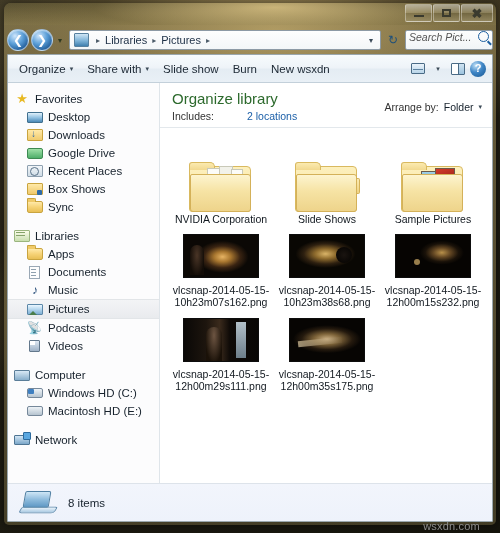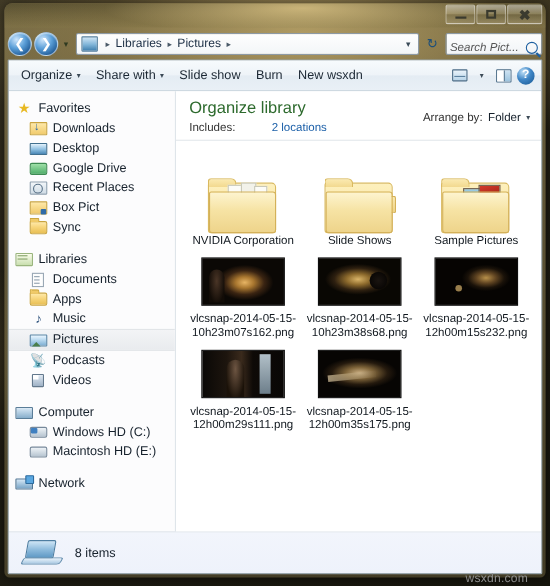--- a/index.html
+++ b/index.html
@@ -101,21 +101,21 @@
   #refreshbtn {
     width: 20px; height: 20px;
     display: flex; align-items: center; justify-content: center;
     color: #1d4f7a; font-size: 12px;
     margin: 0 2px;
   }
   #searchbox {
     width: 88px; height: 20px;
     background: linear-gradient(180deg, #fdfdfd 0%, #f1f4f7 100%);
     border: 1px solid #8d9aa5; border-radius: 2px;
-    display: flex; align-items: flex-end;
+    display: flex; align-items: flex-start;
     padding: 0 3px;
     flex: 0 0 auto;
   }
   #searchbox .ph {
     flex: 1; font-size: 10.5px; font-style: italic; color: #555;
     white-space: nowrap; overflow: hidden;
   }
   .mag {
     width: 11px; height: 11px; border: 1.6px solid #1d5fa0; border-radius: 50%;
     position: relative; flex: 0 0 auto;
@@ -522,76 +522,76 @@
 
       <div id="sidebar">
 
         <div class="nav-group">
           <div class="nav-row">
             <span class="ni ic-star">★</span>
             <span>Favorites</span>
           </div>
           <div class="nav-row child">
             <span class="ni">
+                <span class="ic-monitor" style="display:block;"></span>
+              </span>
+            <span>Desktop</span>
+          </div>
+          <div class="nav-row child">
+            <span class="ni">
                 <span class="ic-dl" style="display:block;"></span>
               </span>
             <span>Downloads</span>
           </div>
           <div class="nav-row child">
             <span class="ni">
-                <span class="ic-monitor" style="display:block;"></span>
-              </span>
-            <span>Desktop</span>
-          </div>
-          <div class="nav-row child">
-            <span class="ni">
                 <span class="ic-gdrive" style="display:block;"></span>
               </span>
             <span>Google Drive</span>
           </div>
           <div class="nav-row child">
             <span class="ni">
                 <span class="ic-recent" style="display:block;"></span>
               </span>
             <span>Recent Places</span>
           </div>
           <div class="nav-row child">
             <span class="ni">
                 <span class="ic-box" style="display:block;"></span>
               </span>
-            <span>Box Pict</span>
+            <span>Box Shows</span>
           </div>
           <div class="nav-row child">
             <span class="ni">
                 <span class="ic-folder" style="display:block;"></span>
               </span>
             <span>Sync</span>
           </div>
         </div>
 
         <div class="nav-gap"></div>
 
         <div class="nav-group">
           <div class="nav-row">
             <span class="ni">
                 <span class="ic-lib" style="display:block;"></span>
               </span>
             <span>Libraries</span>
           </div>
           <div class="nav-row child">
             <span class="ni">
+                <span class="ic-folder" style="display:block;"></span>
+              </span>
+            <span>Apps</span>
+          </div>
+          <div class="nav-row child">
+            <span class="ni">
                 <span class="ic-doc" style="display:block;"></span>
               </span>
             <span>Documents</span>
-          </div>
-          <div class="nav-row child">
-            <span class="ni">
-                <span class="ic-folder" style="display:block;"></span>
-              </span>
-            <span>Apps</span>
           </div>
           <div class="nav-row child">
             <span class="ni ic-music">♪</span>
             <span>Music</span>
           </div>
           <div class="nav-row child selected">
             <span class="ni">
                 <span class="ic-pic" style="display:block;"></span>
               </span>
             <span>Pictures</span>

